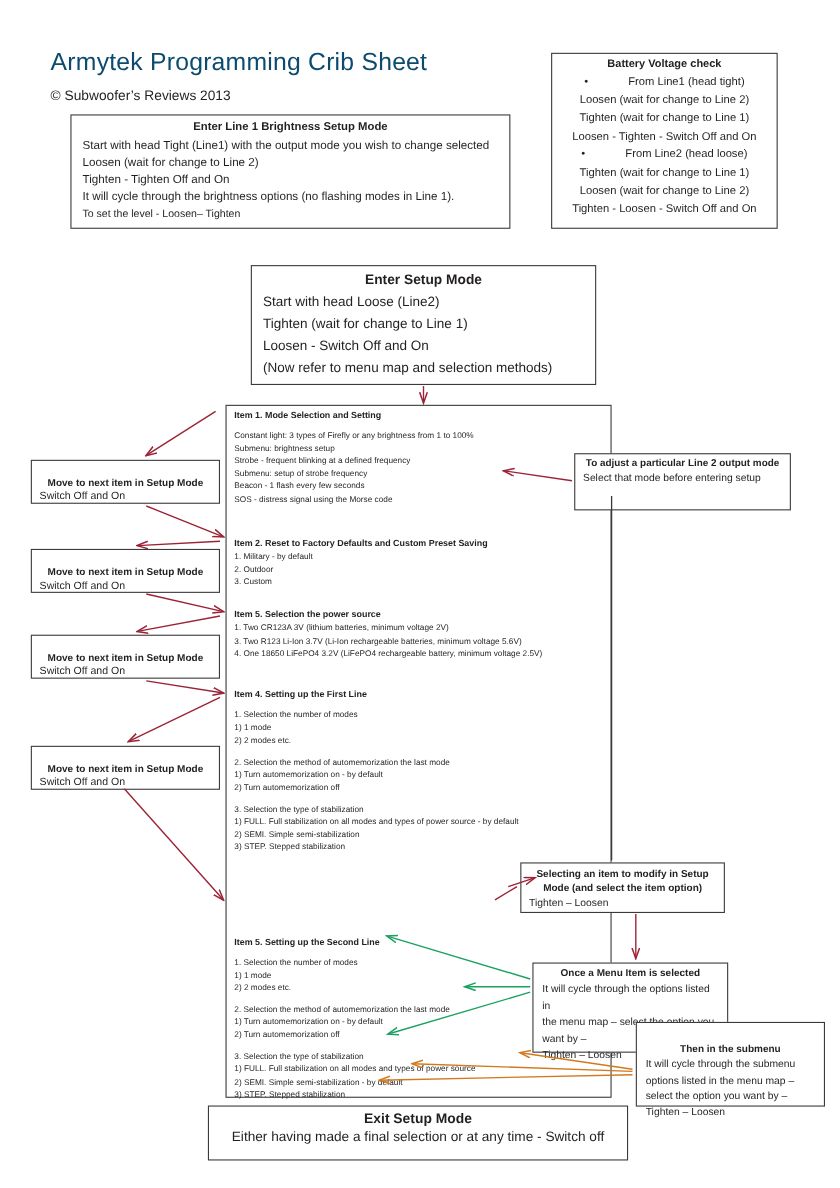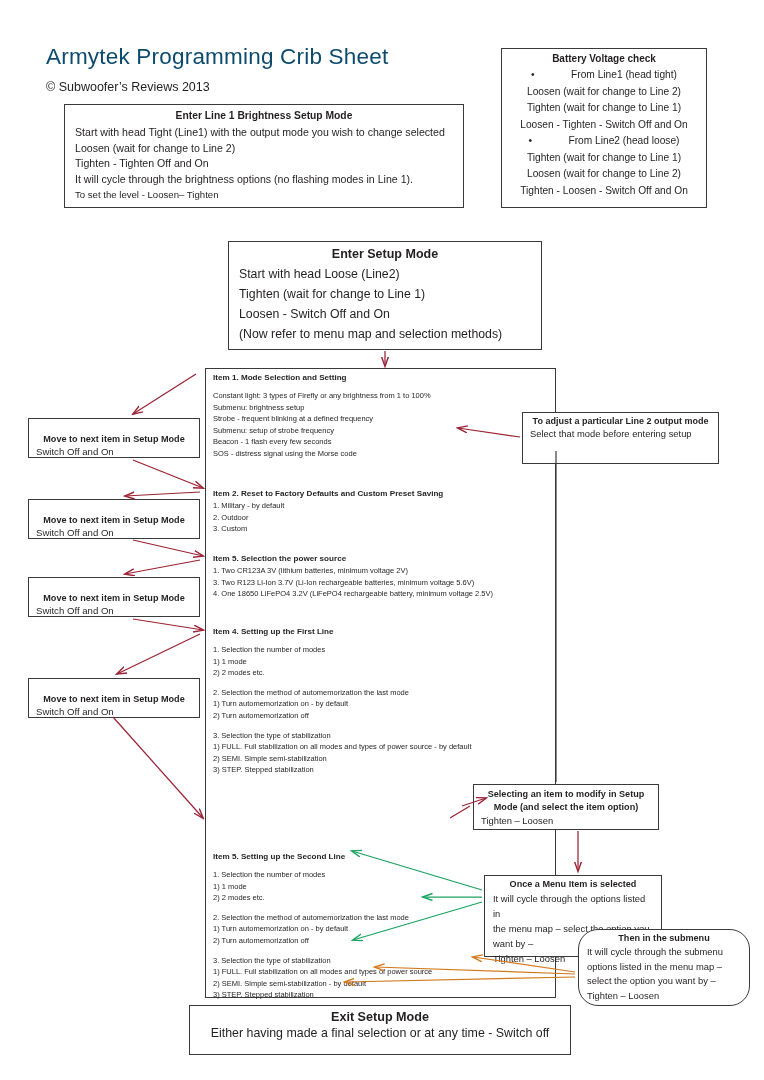--- a/index.html
+++ b/index.html
@@ -65,21 +65,21 @@
   #adjust-box .ln{font-size:9.4px;}
 
   #select-item-box{left:473px;top:784px;width:186px;height:46px;padding:3px 7px;}
   #select-item-box .ttl{font-size:9.1px;line-height:12.4px;margin-bottom:1px;}
   #select-item-box .ln{font-size:9.4px;}
 
   #once-menu-box{left:484px;top:875px;width:178px;height:82px;padding:3px 8px;}
   #once-menu-box .ttl{font-size:9.1px;margin-bottom:2px;}
   #once-menu-box .ln{font-size:9.4px;line-height:15px;}
 
-  #submenu-box{left:578px;top:929px;width:172px;height:77px;padding:3px 8px;border-radius:20px;}
+  #submenu-box{left:578px;top:929px;width:172px;height:77px;padding:18px 8px;}
   #submenu-box .ttl{font-size:9.1px;margin-bottom:2px;}
   #submenu-box .ln{font-size:9.4px;line-height:14.5px;}
 
   
   #exit-box{left:189px;top:1005px;width:382px;height:50px;padding:4px 10px;}
   #exit-box .ttl{font-size:12.6px;margin-bottom:2px;}
   #exit-box .ln{font-size:12.4px;text-align:center;display:block;}
 </style>
 </head>
 <body>

